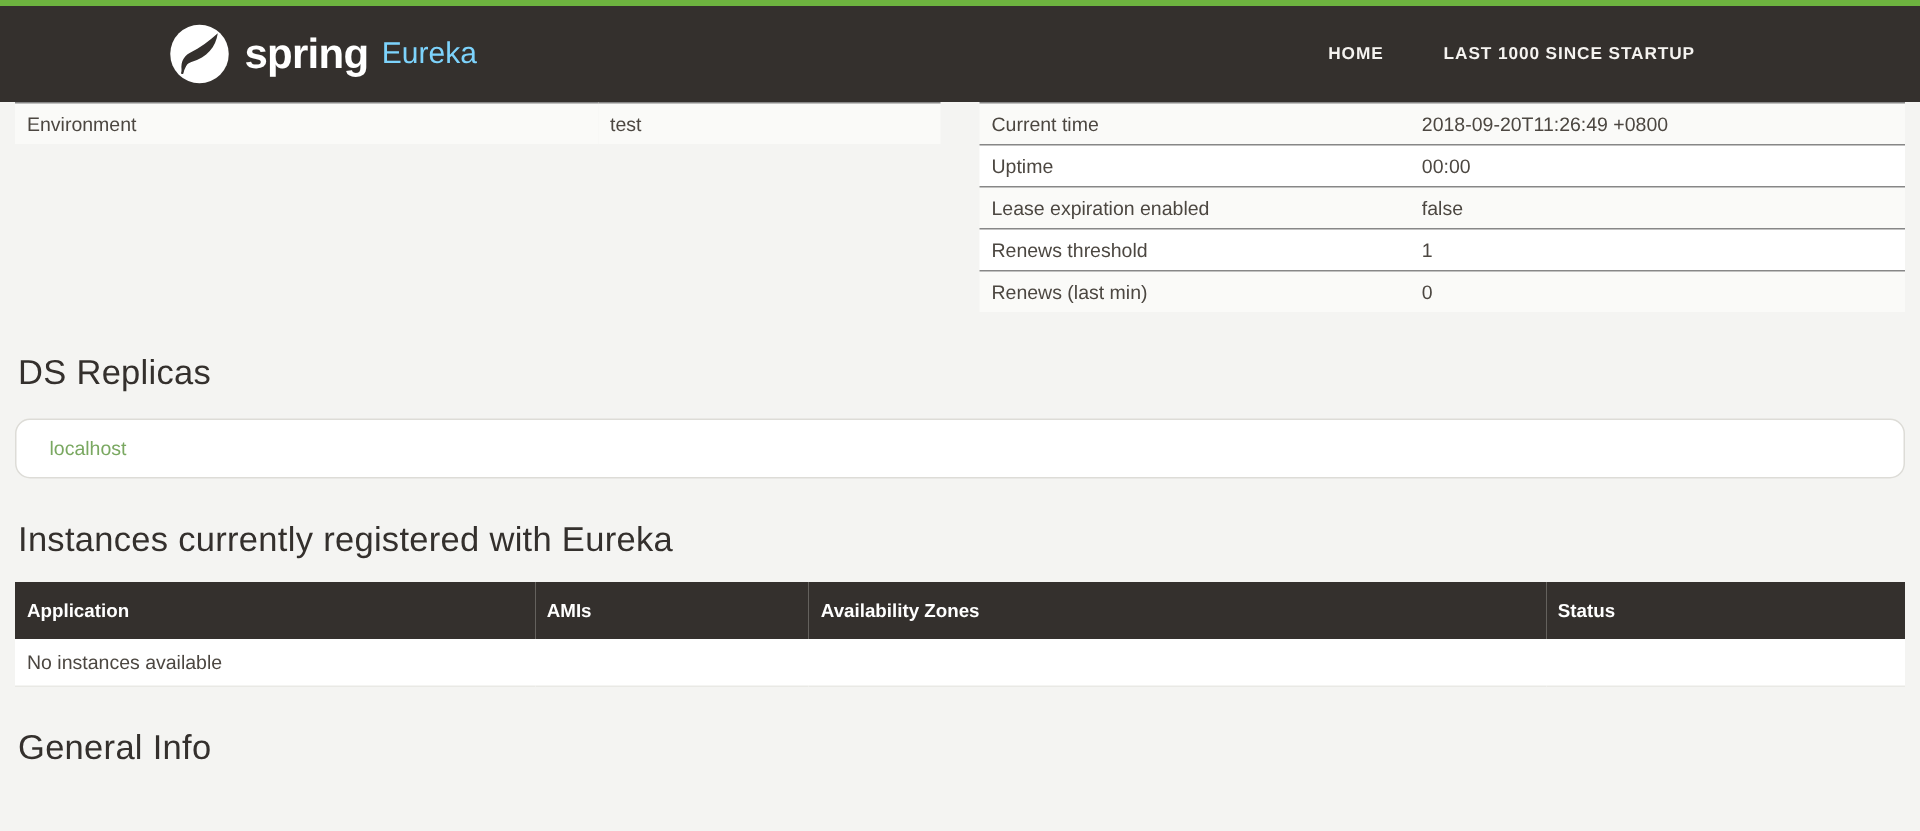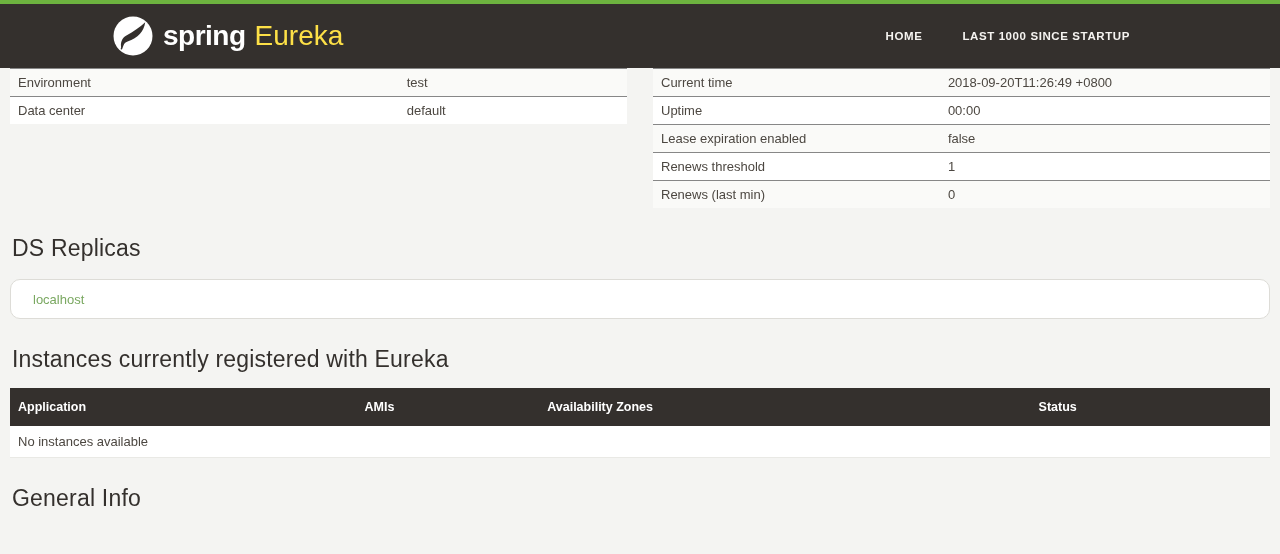--- a/index.html
+++ b/index.html
@@ -32,22 +32,22 @@
   .brand-logo { width: 40px; height: 40px; display: block; }
   .brand-spring {
     color: #ffffff;
     font-size: 28px;
     font-weight: 700;
     letter-spacing: -0.5px;
     margin-left: 10px;
     line-height: 1;
   }
   .brand-eureka {
-    color: #fde047;
-    font-size: 28px;
+    color: #7dd3fc;
+    font-size: 20px;
     font-weight: 400;
     margin-left: 9px;
     line-height: 1;
   }
   .nav-links { display: flex; align-items: center; gap: 40px; }
   .nav-link {
     color: #f5f3f0;
     font-size: 11.5px;
     font-weight: 700;
     letter-spacing: 0.6px;
@@ -155,24 +155,20 @@
 <div class="content">
 
 
   <div class="status-tables">
     <div class="status-col">
       <table class="kv-table left-kv">
         <tbody>
           <tr>
             <td class="kv-label">Environment</td>
             <td class="kv-value">test</td>
-          </tr>
-          <tr>
-            <td class="kv-label">Data center</td>
-            <td class="kv-value">default</td>
           </tr>
         </tbody>
       </table>
     </div>
     <div class="status-col">
       <table class="kv-table right-kv">
         <tbody>
           <tr>
             <td class="kv-label">Current time</td>
             <td class="kv-value">2018-09-20T11:26:49 +0800</td>

